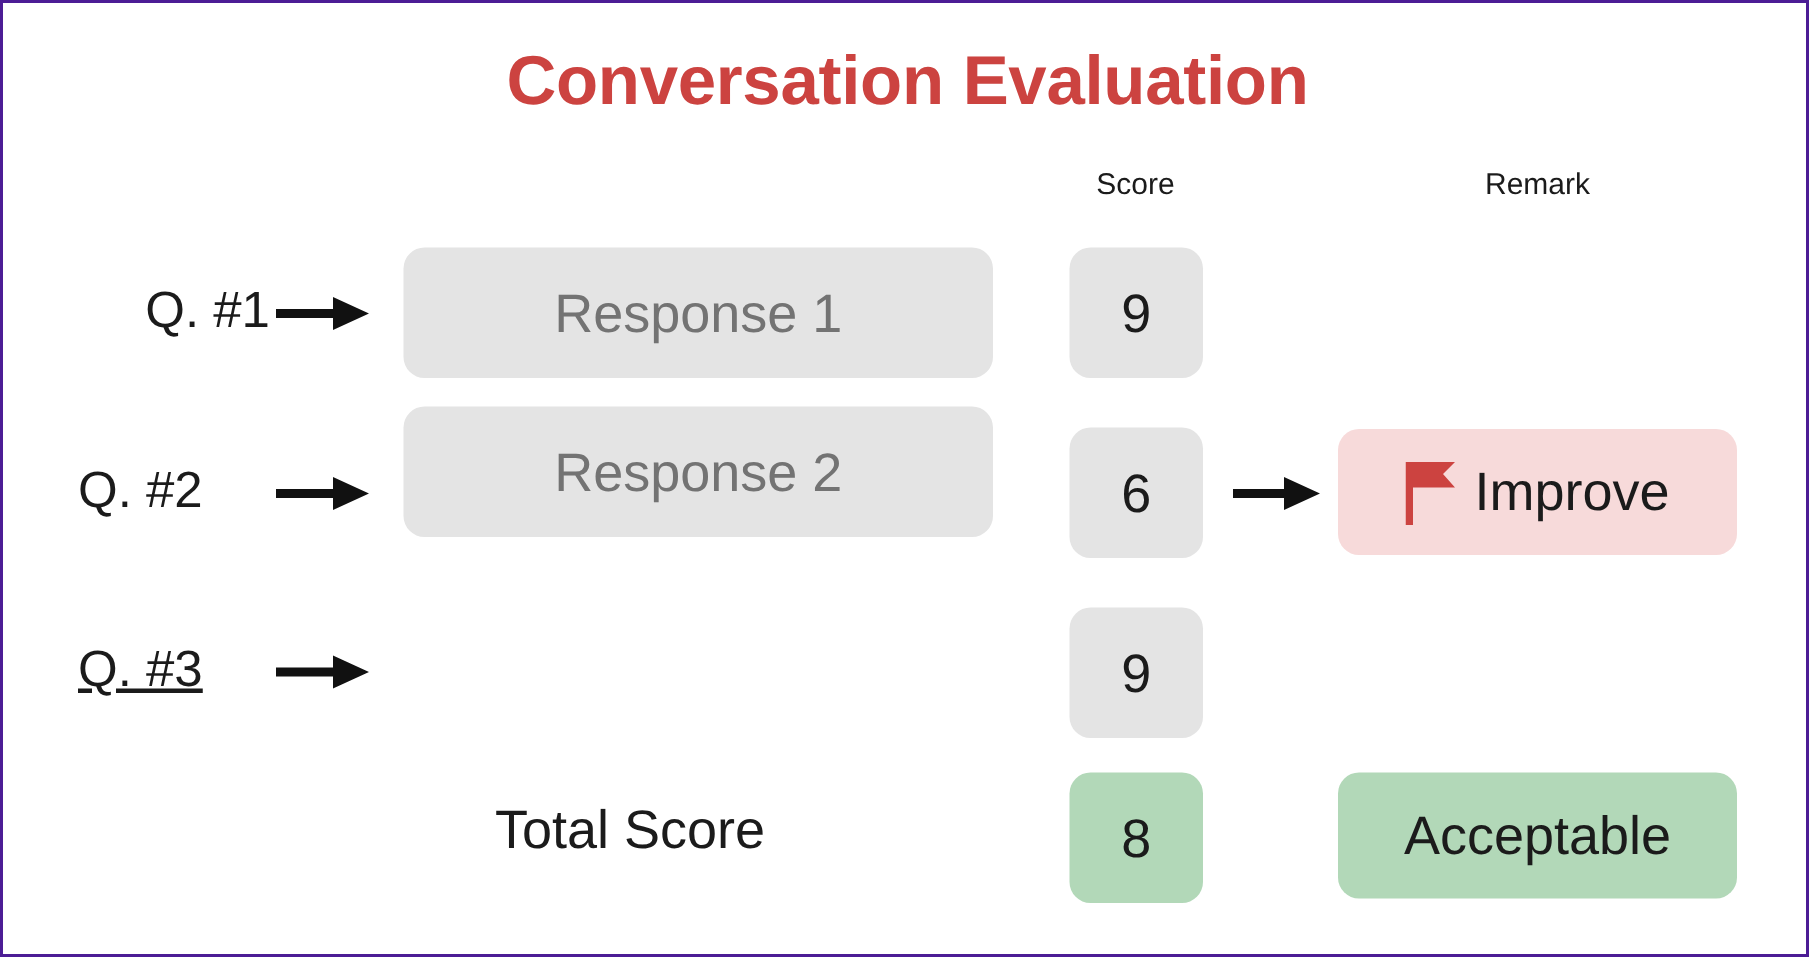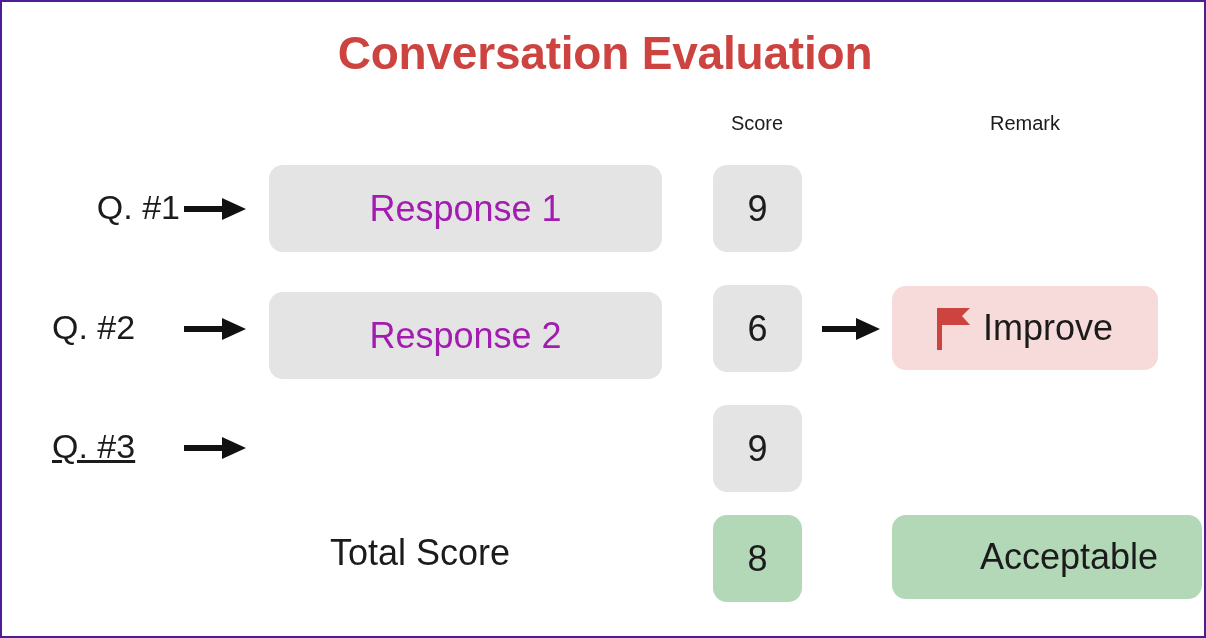--- a/index.html
+++ b/index.html
@@ -72,21 +72,21 @@
     position: absolute;
     left: 267px;
     width: 393px;
     height: 87px;
     background: #e4e4e4;
     border-radius: 14px;
     display: flex;
     align-items: center;
     justify-content: center;
     font-size: 36px;
-    color: #a21caf;
+    color: #737373;
     white-space: nowrap;
   }
   .score-box {
     position: absolute;
     left: 711px;
     width: 89px;
     height: 87px;
     background: #e4e4e4;
     border-radius: 14px;
     display: flex;
@@ -160,21 +160,21 @@
   </div>
   <div class="resp-box" style="top:163px;">Response 1</div>
   <div class="score-box" style="top:163px;">9</div>
 
   <div class="qlabel" style="top:306px;">Q. #2</div>
   <div class="row-arrow" style="top:312px;">
     <svg width="62" height="26" viewBox="0 0 62 26">
       <path d="M0 10 H38 V2 L62 13 L38 24 V16 H0 Z" fill="#111111"></path>
     </svg>
   </div>
-  <div class="resp-box" style="top:290px;">Response 2</div>
+  <div class="resp-box" style="top:269px;">Response 2</div>
   <div class="score-box" style="top:283px;">6</div>
   <div class="mid-arrow" style="top:312px;">
     <svg width="58" height="26" viewBox="0 0 58 26">
       <path d="M0 10 H34 V2 L58 13 L34 24 V16 H0 Z" fill="#111111"></path>
     </svg>
   </div>
   <div class="remark-badge pink" style="top:284px;">
     <span class="flag-icon">
       <svg width="34" height="42" viewBox="0 0 34 42">
         <rect x="0" y="0" width="5" height="42" fill="#cc4340"></rect>
@@ -187,17 +187,17 @@
   <div class="qlabel" style="top:425px;text-decoration:underline;">Q. #3</div>
   <div class="row-arrow" style="top:431px;">
     <svg width="62" height="26" viewBox="0 0 62 26">
       <path d="M0 10 H38 V2 L62 13 L38 24 V16 H0 Z" fill="#111111"></path>
     </svg>
   </div>
   <div class="score-box" style="top:403px;">9</div>
 
   <div class="total-label">Total Score</div>
   <div class="score-box green" style="top:513px;">8</div>
-  <div class="remark-badge green" style="top:513px;padding-left:44px;">
+  <div class="remark-badge green" style="top:513px;">
     <span>Acceptable</span>
   </div>
 
 </div>
 
 </body></html>

